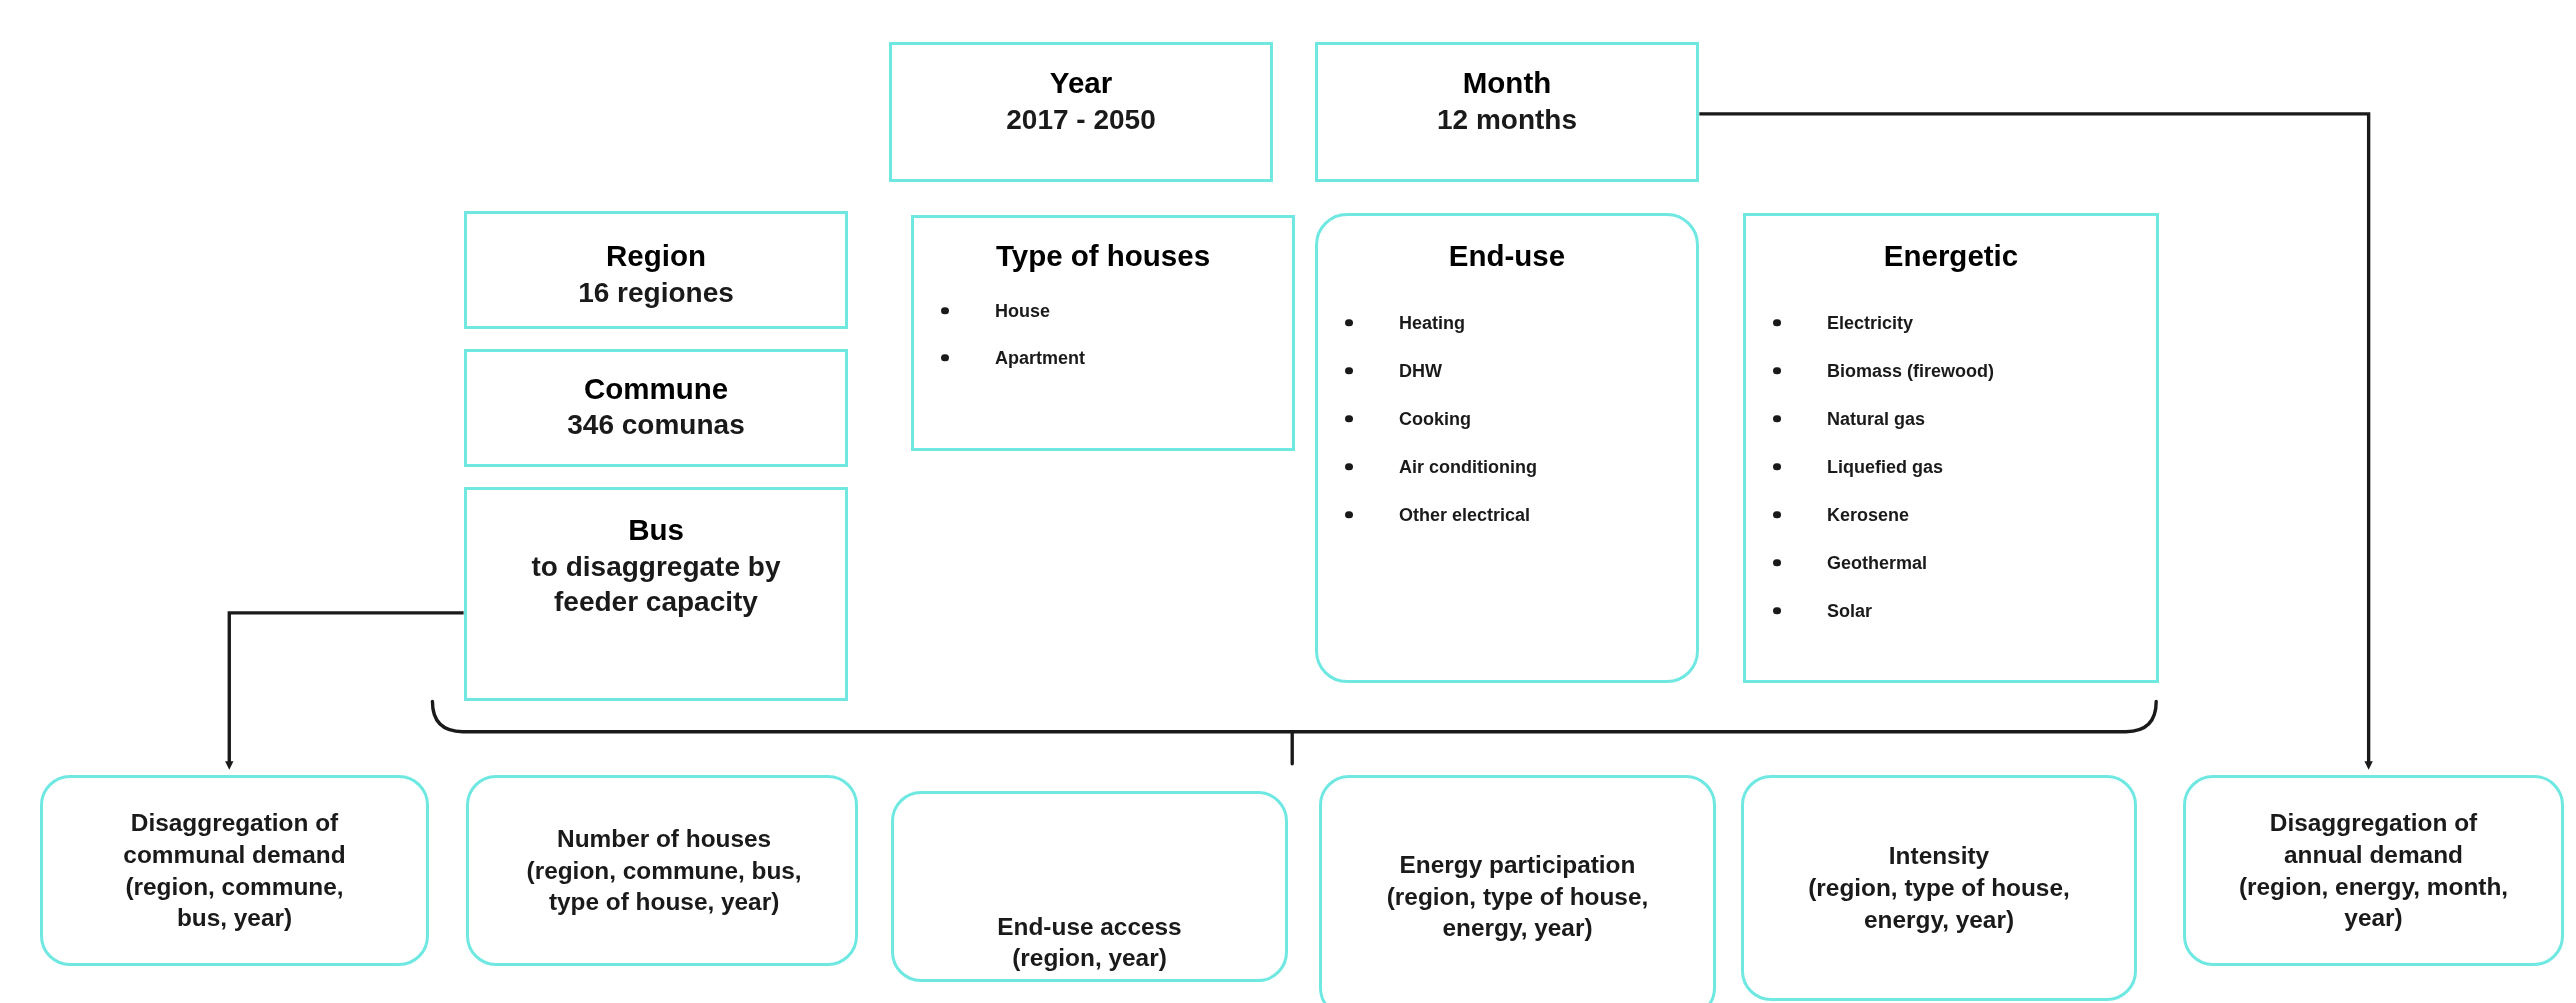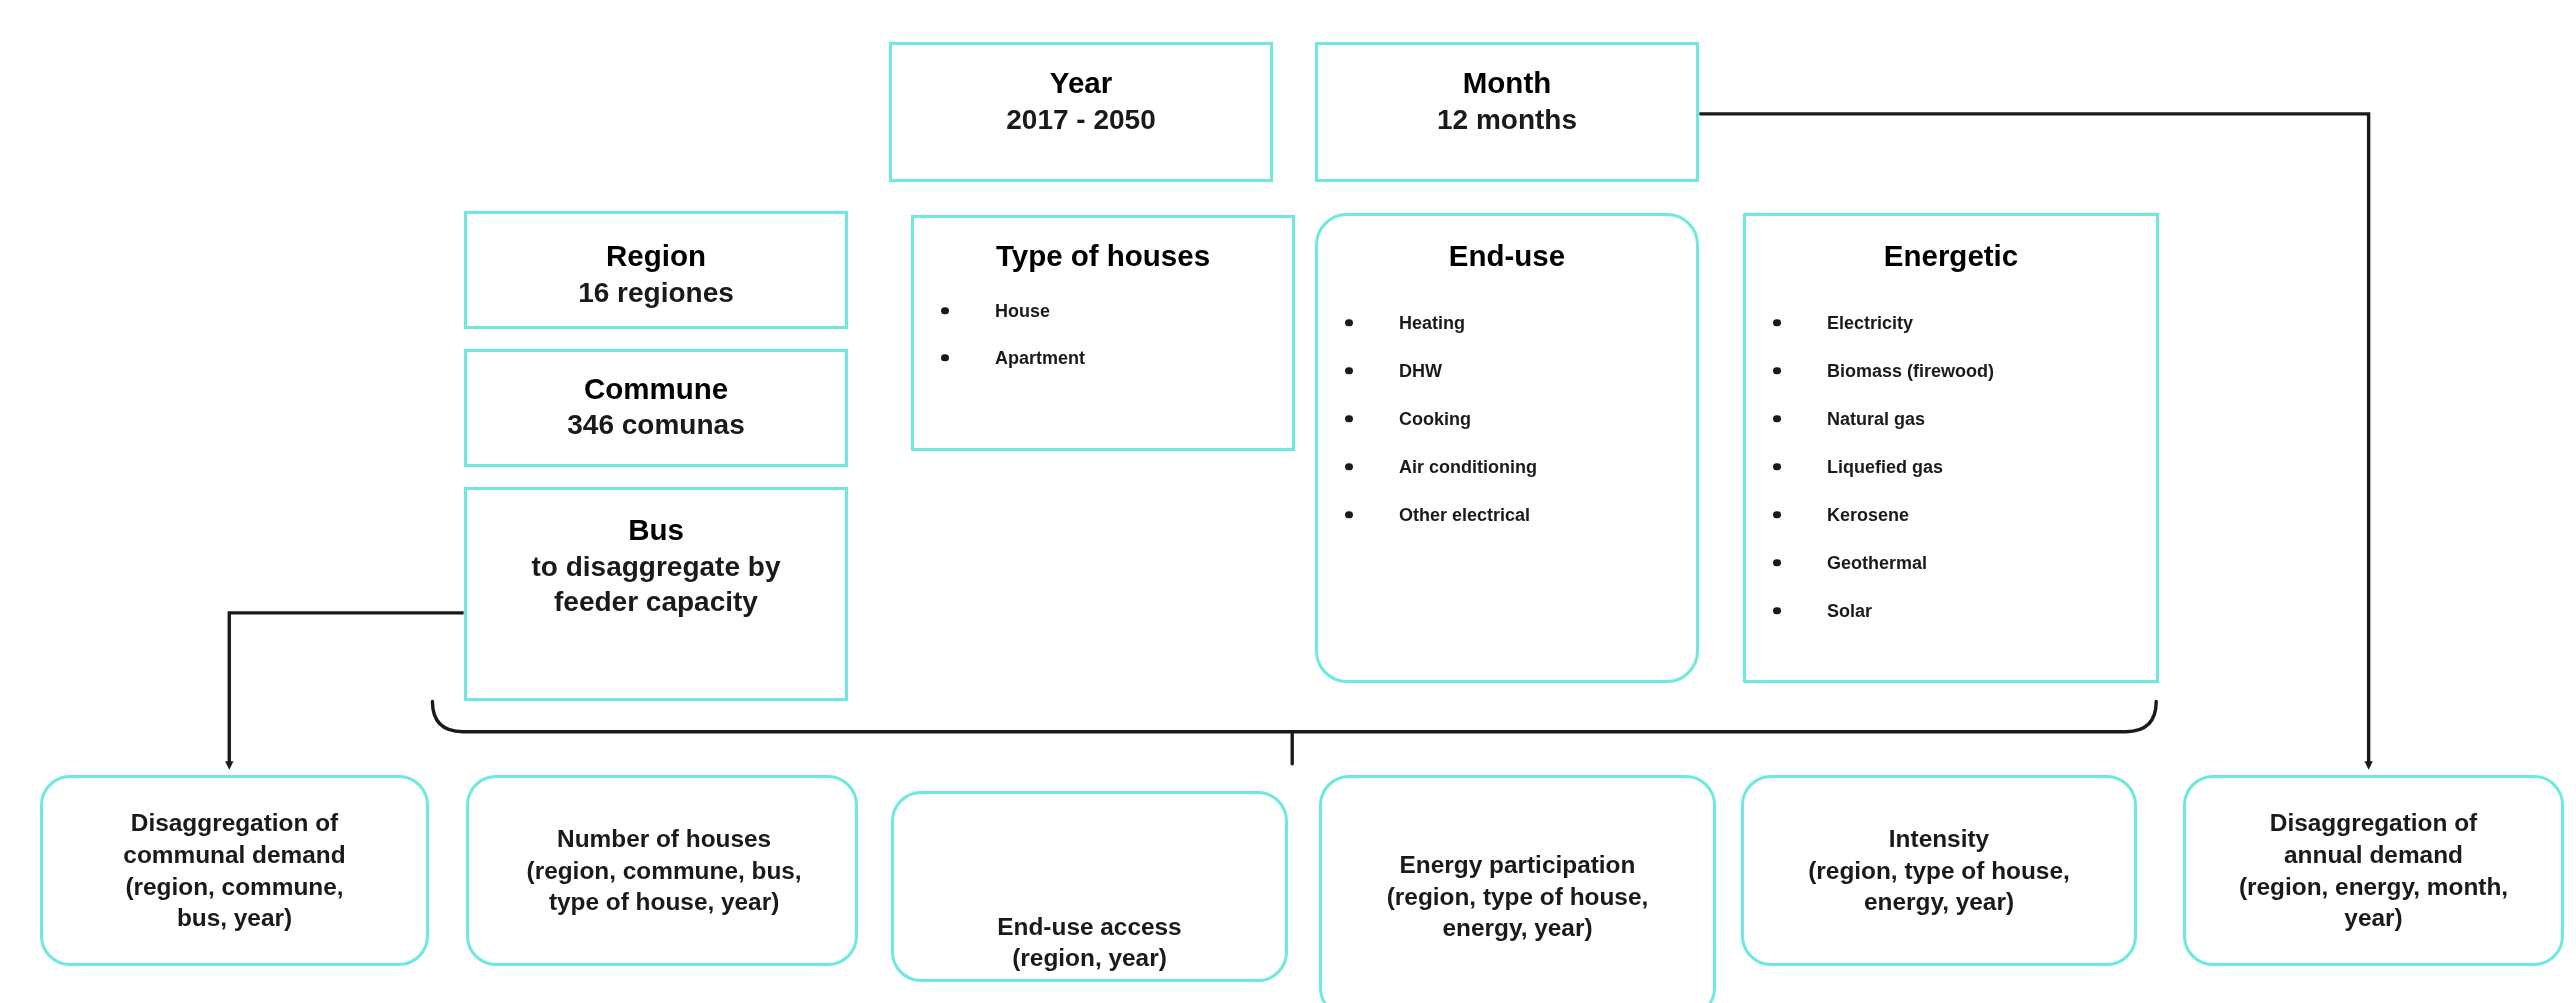--- a/index.html
+++ b/index.html
@@ -118,21 +118,21 @@
   #box-houses .dim-list li  { margin-bottom: 29px; }
   #box-enduse .dim-list     { margin-top: 39px; margin-left: 27px; }
   #box-enduse .dim-list li  { margin-bottom: 30px; }
   #box-energetic .dim-list     { margin-top: 39px; margin-left: 27px; }
   #box-energetic .dim-list li  { margin-bottom: 30px; }
 
   #out-0 { left: 40px;   top: 775px; width: 389px; height: 191px; }
   #out-1 { left: 466px;  top: 775px; width: 392px; height: 191px; padding-left: 16px; }
   #out-2 { left: 891px; top: 791px; width: 397px; height: 191px; align-items: flex-end; }
   #out-3 { left: 1319px; top: 775px; width: 397px; height: 243px; }
-  #out-4 { left: 1741px; top: 775px; width: 396px; height: 191px; }
+  #out-4 { left: 1741px; top: 775px; width: 396px; height: 226px; }
   #out-5 { left: 2183px; top: 775px; width: 381px; height: 191px; }
 </style>
 </head>
 <body>
 
 <div id="canvas">
 
   <svg id="connectors" viewBox="0 0 3056 1191" width="2576" height="1004" xmlns="http://www.w3.org/2000/svg">
     <defs>
       <marker id="arrowhead" markerWidth="12" markerHeight="12" refX="5" refY="6" orient="auto" markerUnits="userSpaceOnUse">

